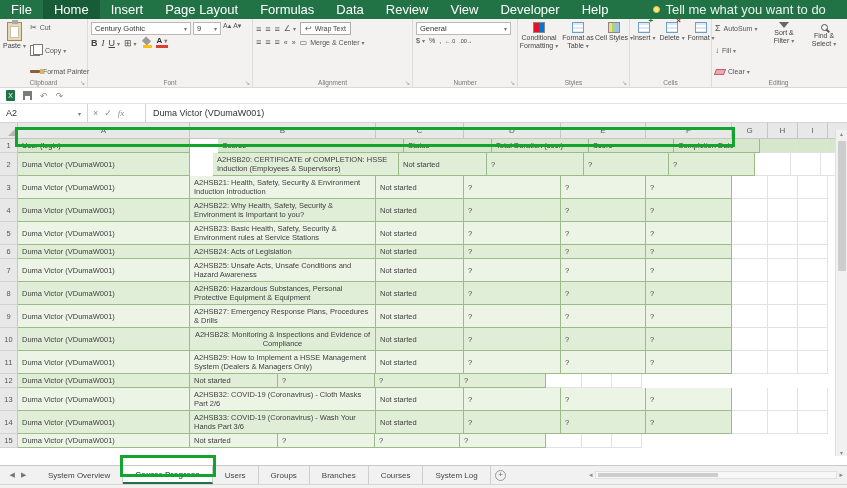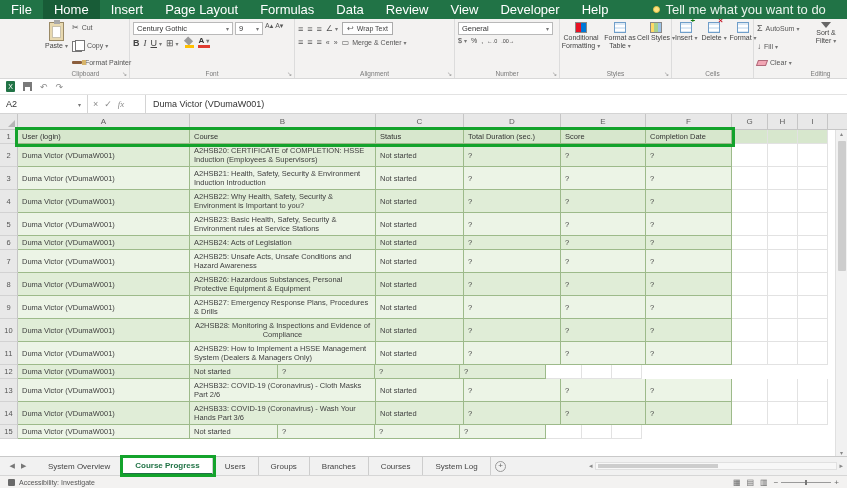--- a/index.html
+++ b/index.html
@@ -8,21 +8,21 @@
 
   
   .tabs-bar{height:19px;background:#217346;display:flex;align-items:stretch;color:#fff;font-size:13px;}
   .rtabs{display:flex;align-items:stretch;}
   .rtab{padding:0 11px;display:flex;align-items:center;white-space:nowrap;}
   .rtab.active{background:#185c37;}
   .tellme{display:flex;align-items:center;gap:5px;margin-left:34px;color:#eaf3ec;}
   .ic-bulb{width:7px;height:7px;border-radius:50%;background:#ffe380;border:1px solid #e6c34a;display:inline-block;}
 
   
-  .ribbon{height:60px;background:#f3f2f1;border-bottom:1px solid #d8d8d8;display:flex;font-size:7px;color:#444;padding-left:42px;}
+  .ribbon{height:69px;background:#f3f2f1;border-bottom:1px solid #d8d8d8;display:flex;font-size:7px;color:#444;}
   .rgroup{position:relative;border-right:1px solid #dcdcdc;padding:3px 3px 11px;flex-shrink:0;}
   .rgroup-label{position:absolute;bottom:1px;left:0;right:0;text-align:center;font-size:6.5px;color:#7a7a7a;}
   .launcher{position:absolute;bottom:1px;right:2px;font-size:6px;color:#8a8a8a;}
   .gi-launcher::before{content:"↘";}
   .grow-flex{display:flex;gap:4px;height:100%;}
   .bigbtn{display:flex;flex-direction:column;align-items:center;justify-content:flex-start;text-align:center;width:38px;gap:1px;line-height:7.5px;}
   .smallcol{display:flex;flex-direction:column;justify-content:space-between;padding:1px 0;}
   .smallbtn{display:flex;align-items:center;gap:3px;white-space:nowrap;color:#555;}
   .caret::after{content:"▾";font-size:6px;color:#777;margin-left:2px;}
   .combo{background:#fff;border:1px solid #b9b9b9;display:flex;align-items:center;justify-content:space-between;padding:0 3px;height:13px;font-size:7.5px;color:#333;}
@@ -342,33 +342,33 @@
       <div class="colcell" style="width: 86px;">F</div>
       <div class="colcell" style="width: 36px;">G</div>
       <div class="colcell" style="width: 30px;">H</div>
       <div class="colcell" style="width: 30px;">I</div>
     </div>
 
   <div class="grid">
       <div class="grow hdr">
         <div class="rn">1</div>
         <div class="cell" style="width: 172px;">User (login)</div>
-        <div class="cell" style="width: 186px;">Course</div>
+        <div class="cell" style="width: 186px; margin-left: 28px;">Course</div>
         <div class="cell" style="width: 88px;">Status</div>
         <div class="cell" style="width: 97px;">Total Duration (sec.)</div>
         <div class="cell" style="width: 85px;">Score</div>
         <div class="cell" style="width: 86px;">Completion Date</div>
         <div class="cell empty" style="width: 36px;"></div>
         <div class="cell empty" style="width: 30px;"></div>
         <div class="cell empty" style="width: 30px;"></div>
       </div>
       <div class="grow band-a">
         <div class="rn">2</div>
         <div class="cell" style="width: 172px;">Duma Victor (VDumaW001)</div>
-        <div class="cell" style="width: 186px;">A2HSB20: CERTIFICATE of COMPLETION: HSSE Induction (Employees &amp; Supervisors)</div>
+        <div class="cell" style="width: 186px; margin-left: 23px;">A2HSB20: CERTIFICATE of COMPLETION: HSSE Induction (Employees &amp; Supervisors)</div>
         <div class="cell" style="width: 88px;">Not started</div>
         <div class="cell" style="width: 97px;">?</div>
         <div class="cell" style="width: 85px;">?</div>
         <div class="cell" style="width: 86px;">?</div>
         <div class="cell empty" style="width: 36px;"></div>
         <div class="cell empty" style="width: 30px;"></div>
         <div class="cell empty" style="width: 30px;"></div>
       </div>
       <div class="grow band-b">
         <div class="rn">3</div>

